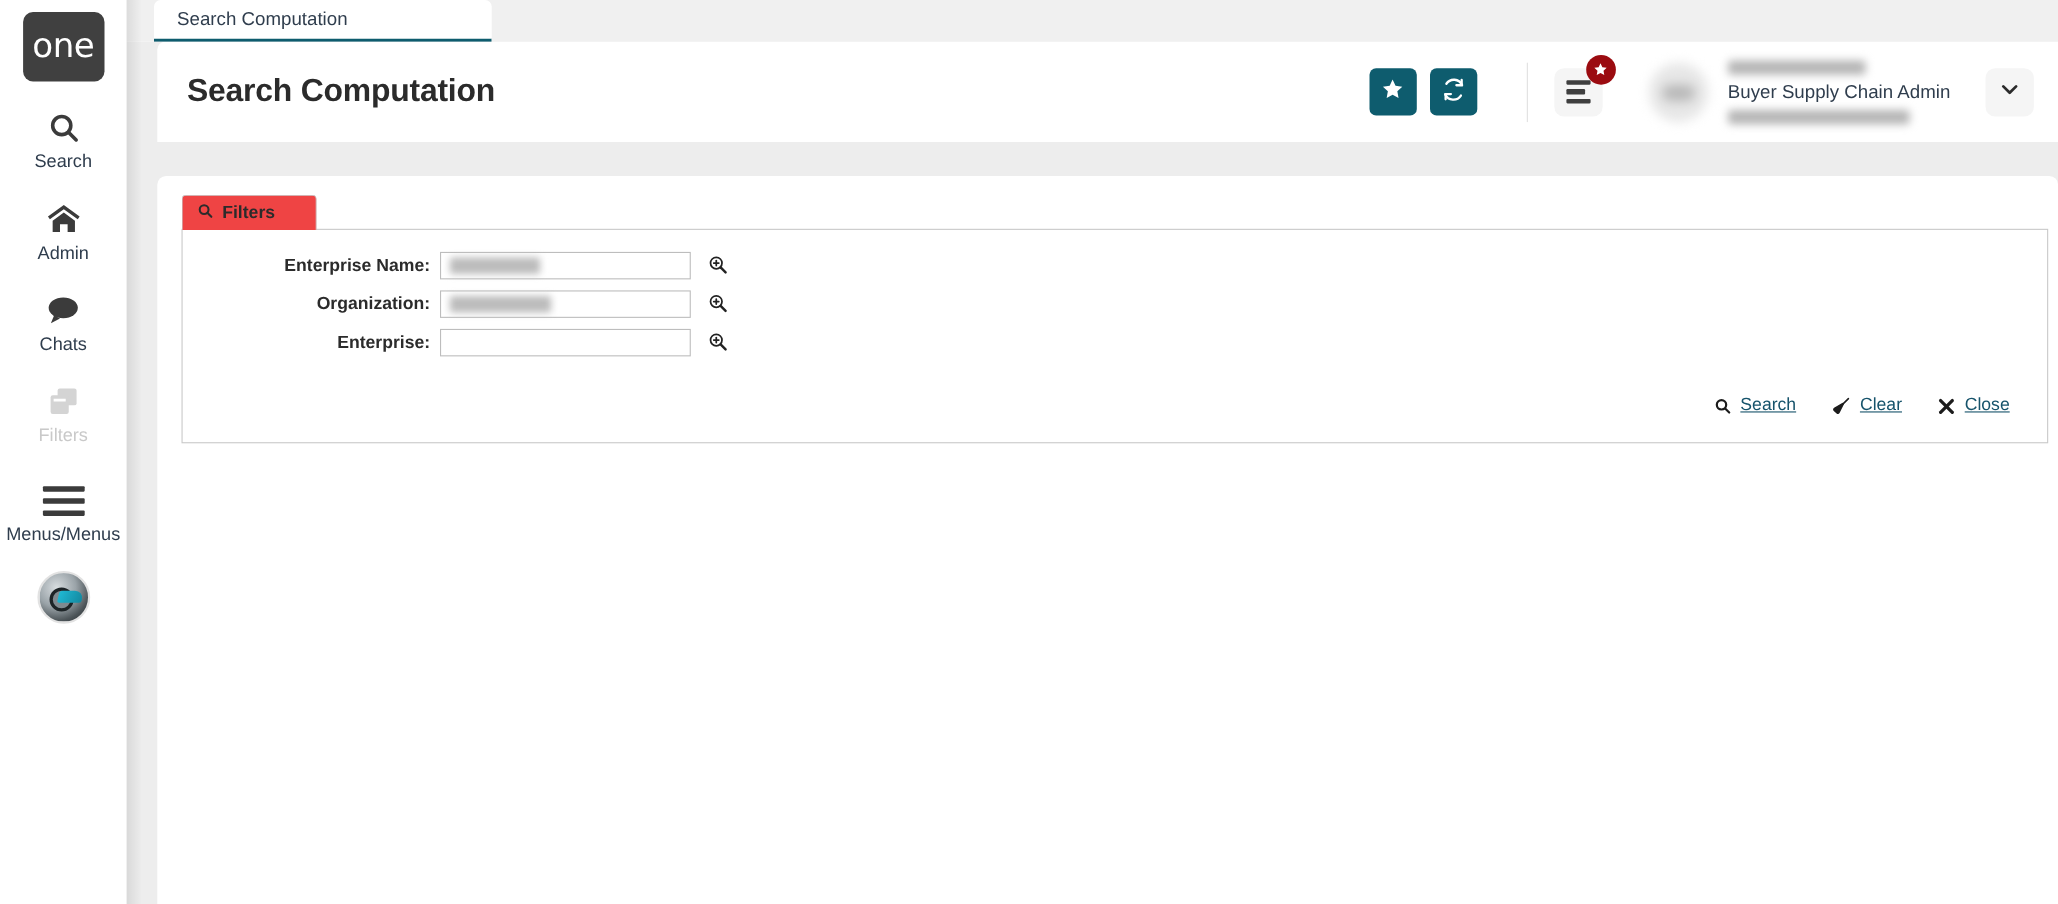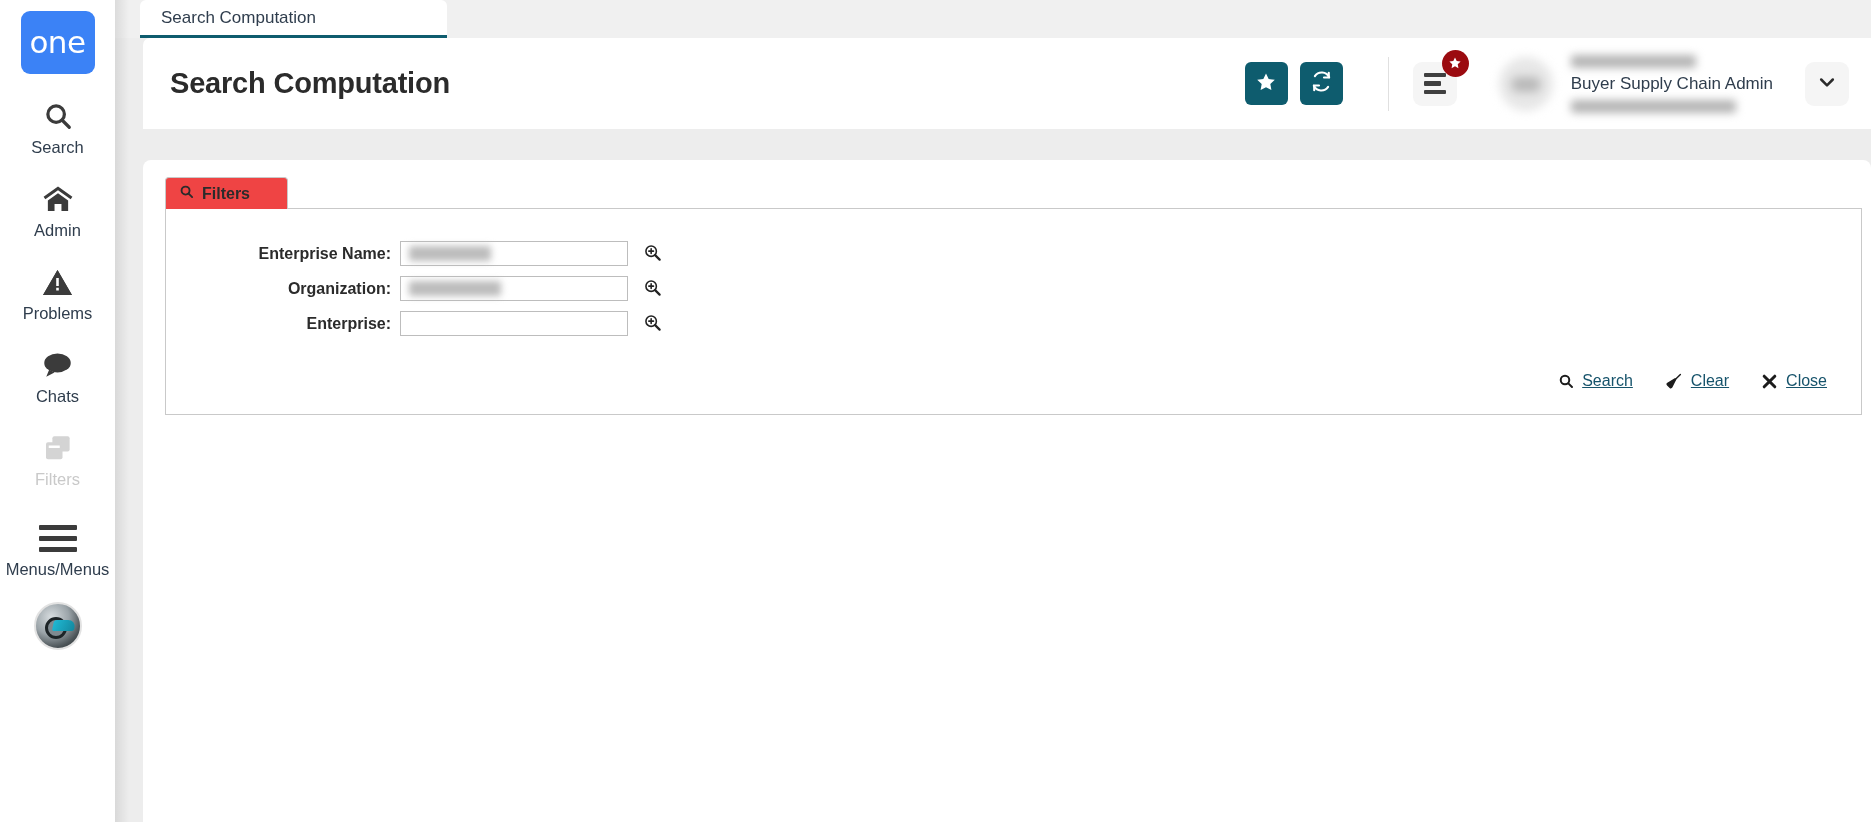--- a/index.html
+++ b/index.html
@@ -35,21 +35,21 @@
     position: absolute;
     right: -14px; top: 0;
     width: 14px; height: 100%;
     background: linear-gradient(to right, rgba(0,0,0,0.085), rgba(0,0,0,0));
     pointer-events: none;
   }
   .brand-logo {
     margin-top: 11px;
     width: 74px;
     height: 63px;
-    background: #3b82f6;
+    background: #404040;
     border-radius: 9px;
     display: flex;
     align-items: center;
     justify-content: center;
   }
   .brand-logo span {
     color: #ffffff;
     font-size: 31px;
     font-weight: 400;
     letter-spacing: -0.5px;
@@ -324,21 +324,21 @@
     font-size: 16px;
     font-weight: bold;
     color: #2b2b2b;
     font-family: "Liberation Sans", sans-serif;
   }
   .filters-body {
     border: 1px solid #c9c9c9;
     border-top: 1px solid #c9c9c9;
     margin-top: -1px;
     background: #ffffff;
-    padding: 32px 0 18px 0;
+    padding: 20px 0 18px 0;
     position: relative;
   }
   .filter-row {
     display: flex;
     align-items: center;
     margin-bottom: 10px;
   }
   .filter-row:last-of-type { margin-bottom: 0; }
   .filter-label {
     width: 234px;
@@ -432,30 +432,20 @@
     <div class="nav-item">
       <span class="ico">
         <svg width="34" height="32" viewBox="0 0 24 24" fill="currentColor">
           <path d="M12 2.6 1.2 10.4l1.3 1.8L12 5.4l9.5 6.8 1.3-1.8z"></path>
           <path d="M12 7.6 4.4 13.2V21h5v-5.3h5.2V21h5v-7.8z"></path>
         </svg>
       </span>
       <span class="lbl">Admin</span>
     </div>
 
-    <div class="nav-item">
-      <span class="ico">
-        <svg width="33" height="31" viewBox="0 0 24 24" fill="currentColor">
-          <path d="M12 2.4 0.8 21.6h22.4zM11 9h2v6h-2zm0 7.6h2v2.2h-2z" fill="currentColor"></path>
-          <path d="M12 2.4 0.8 21.6h22.4z" fill="currentColor"></path>
-          <path d="M11 8.6h2v6.2h-2zm0 7.4h2v2.2h-2z" fill="#ffffff"></path>
-        </svg>
-      </span>
-      <span class="lbl">Problems</span>
-    </div>
 
 
     <div class="nav-item">
       <span class="ico">
         <svg width="33" height="30" viewBox="0 0 24 24" fill="currentColor">
           <ellipse cx="12" cy="10.3" rx="10.6" ry="7.6"></ellipse>
           <path d="M5.4 15.6 3 21.4l6.6-3.4z"></path>
         </svg>
       </span>
       <span class="lbl">Chats</span>

